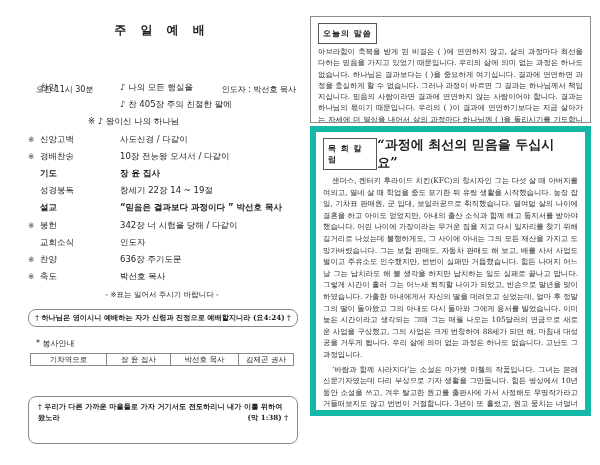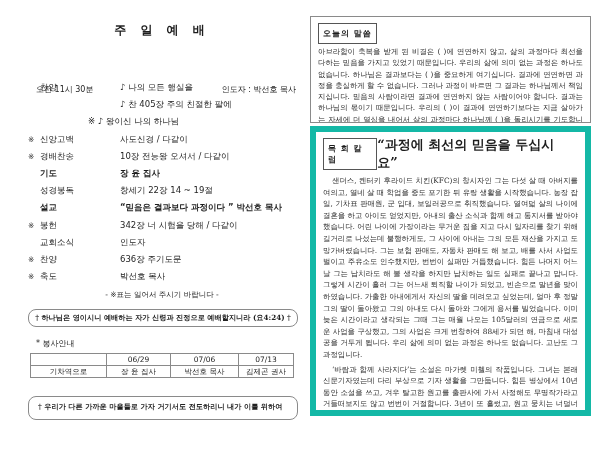--- a/index.html
+++ b/index.html
@@ -19,21 +19,21 @@
   .ol-label { width:46px; flex:0 0 46px; text-align:justify; text-align-last:justify; white-space:nowrap; }
   .ol-content { margin-left:34px; white-space:nowrap; }
   .order-row.r3 .ol-content { margin-left:2px; }
   .order-row.bold-content .ol-content, .order-row.bold-content .ol-label { font-weight:bold; }
   .stand-note { position:absolute; left:0; top:290px; width:100%; text-align:center; font-size:7.5px; }
 
   .verse-box { position:absolute; left:8px; width:270px; border:1px solid #8a8a8a; border-radius:8px;
                background:#fff; font-family:"DejaVu Serif","Liberation Serif",serif;
                font-weight:bold; font-size:7.2px; color:#222; }
   .verse-box.v1 { top:309px; height:18px; display:flex; align-items:center; justify-content:center; white-space:nowrap; }
-  .verse-box.v2 { top:396px; height:24px; padding:4px 9px 4px 9px; line-height:11px; }
+  .verse-box.v2 { top:396px; height:48px; padding:4px 9px 4px 9px; line-height:11px; }
   .v2-line2 { display:flex; justify-content:space-between; }
 
   .service-caption { position:absolute; left:16px; top:338px; font-size:8px; }
   .service-table { position:absolute; left:10px; top:353px; border-collapse:collapse; }
   .service-table td, .service-table th { border:1px solid #8a8a8a; font-size:7.5px; font-weight:normal;
                text-align:center; height:12px; padding:0 2px; white-space:nowrap; }
   .c0 { width:76px; } .c1 { width:64px; } .c2 { width:68px; } .c3 { width:55px; }
 
   
   .right-col { position:absolute; left:310px; top:0; width:282px; }
@@ -130,37 +130,35 @@
     </div>
 
     <div class="stand-note">- ※표는 일어서 주시기 바랍니다 -</div>
 
     <div class="verse-box v1">† 하나님은 영이시니 예배하는 자가 신령과 진정으로 예배할지니라 (요4:24) †</div>
 
     <div class="service-caption">* 봉사안내</div>
 
     <table class="service-table">
       <tbody>
-          <tr>
-        <th class="c0"></th>
-        <th class="c1">06/29</th>
-        <th class="c2">07/06</th>
-        <th class="c3">07/13</th>
-      </tr>
       <tr>
         <td class="c0">기차역으로</td>
         <td class="c1">장 윤 집사</td>
         <td class="c2">박선호 목사</td>
         <td class="c3">김제곤 권사</td>
       </tr>
     </tbody>
       </table>
 
     <div class="verse-box v2">
       <div>† 우리가 다른 가까운 마을들로 가자 거기서도 전도하리니 내가 이를 위하여</div>
+      <div class="v2-line2">
+        <span>왔노라</span>
+        <span>(막 1:38) †</span>
+      </div>
     </div>
   </div>
 
   <div class="right-col">
 
     <div class="word-box">
       <span class="tag">오늘의 말씀</span>
       <p class="word-body">
         <span>아브라함이 축복을 받게 된 비결은 (  )에 연연하지 않고, 삶의 과정마다 최선을 다하는 믿음을 가지고 있었기 때문입니다. 우리의 삶에 의미 없는 과정은 하나도 없습니다. 하나님은 결과보다는 (  )을 중요하게 여기십니다. 결과에 연연하면 과정을 충실하게 할 수 없습니다. 그러나 과정이 바르면 그 결과는 하나님께서 책임지십니다. 믿음의 사람이라면 결과에 연연하지 않는 사람이어야 합니다. 결과는 하나님의 몫이기 때문입니다. 우리의 (  )이 결과에 연연하기보다는 지금 살아가는 자세에 더 열심을 내어서 삶의 과정마다 하나님께 (  )을 돌리시기를 기도합니다.</span>
         <span class="answers-wrap">

